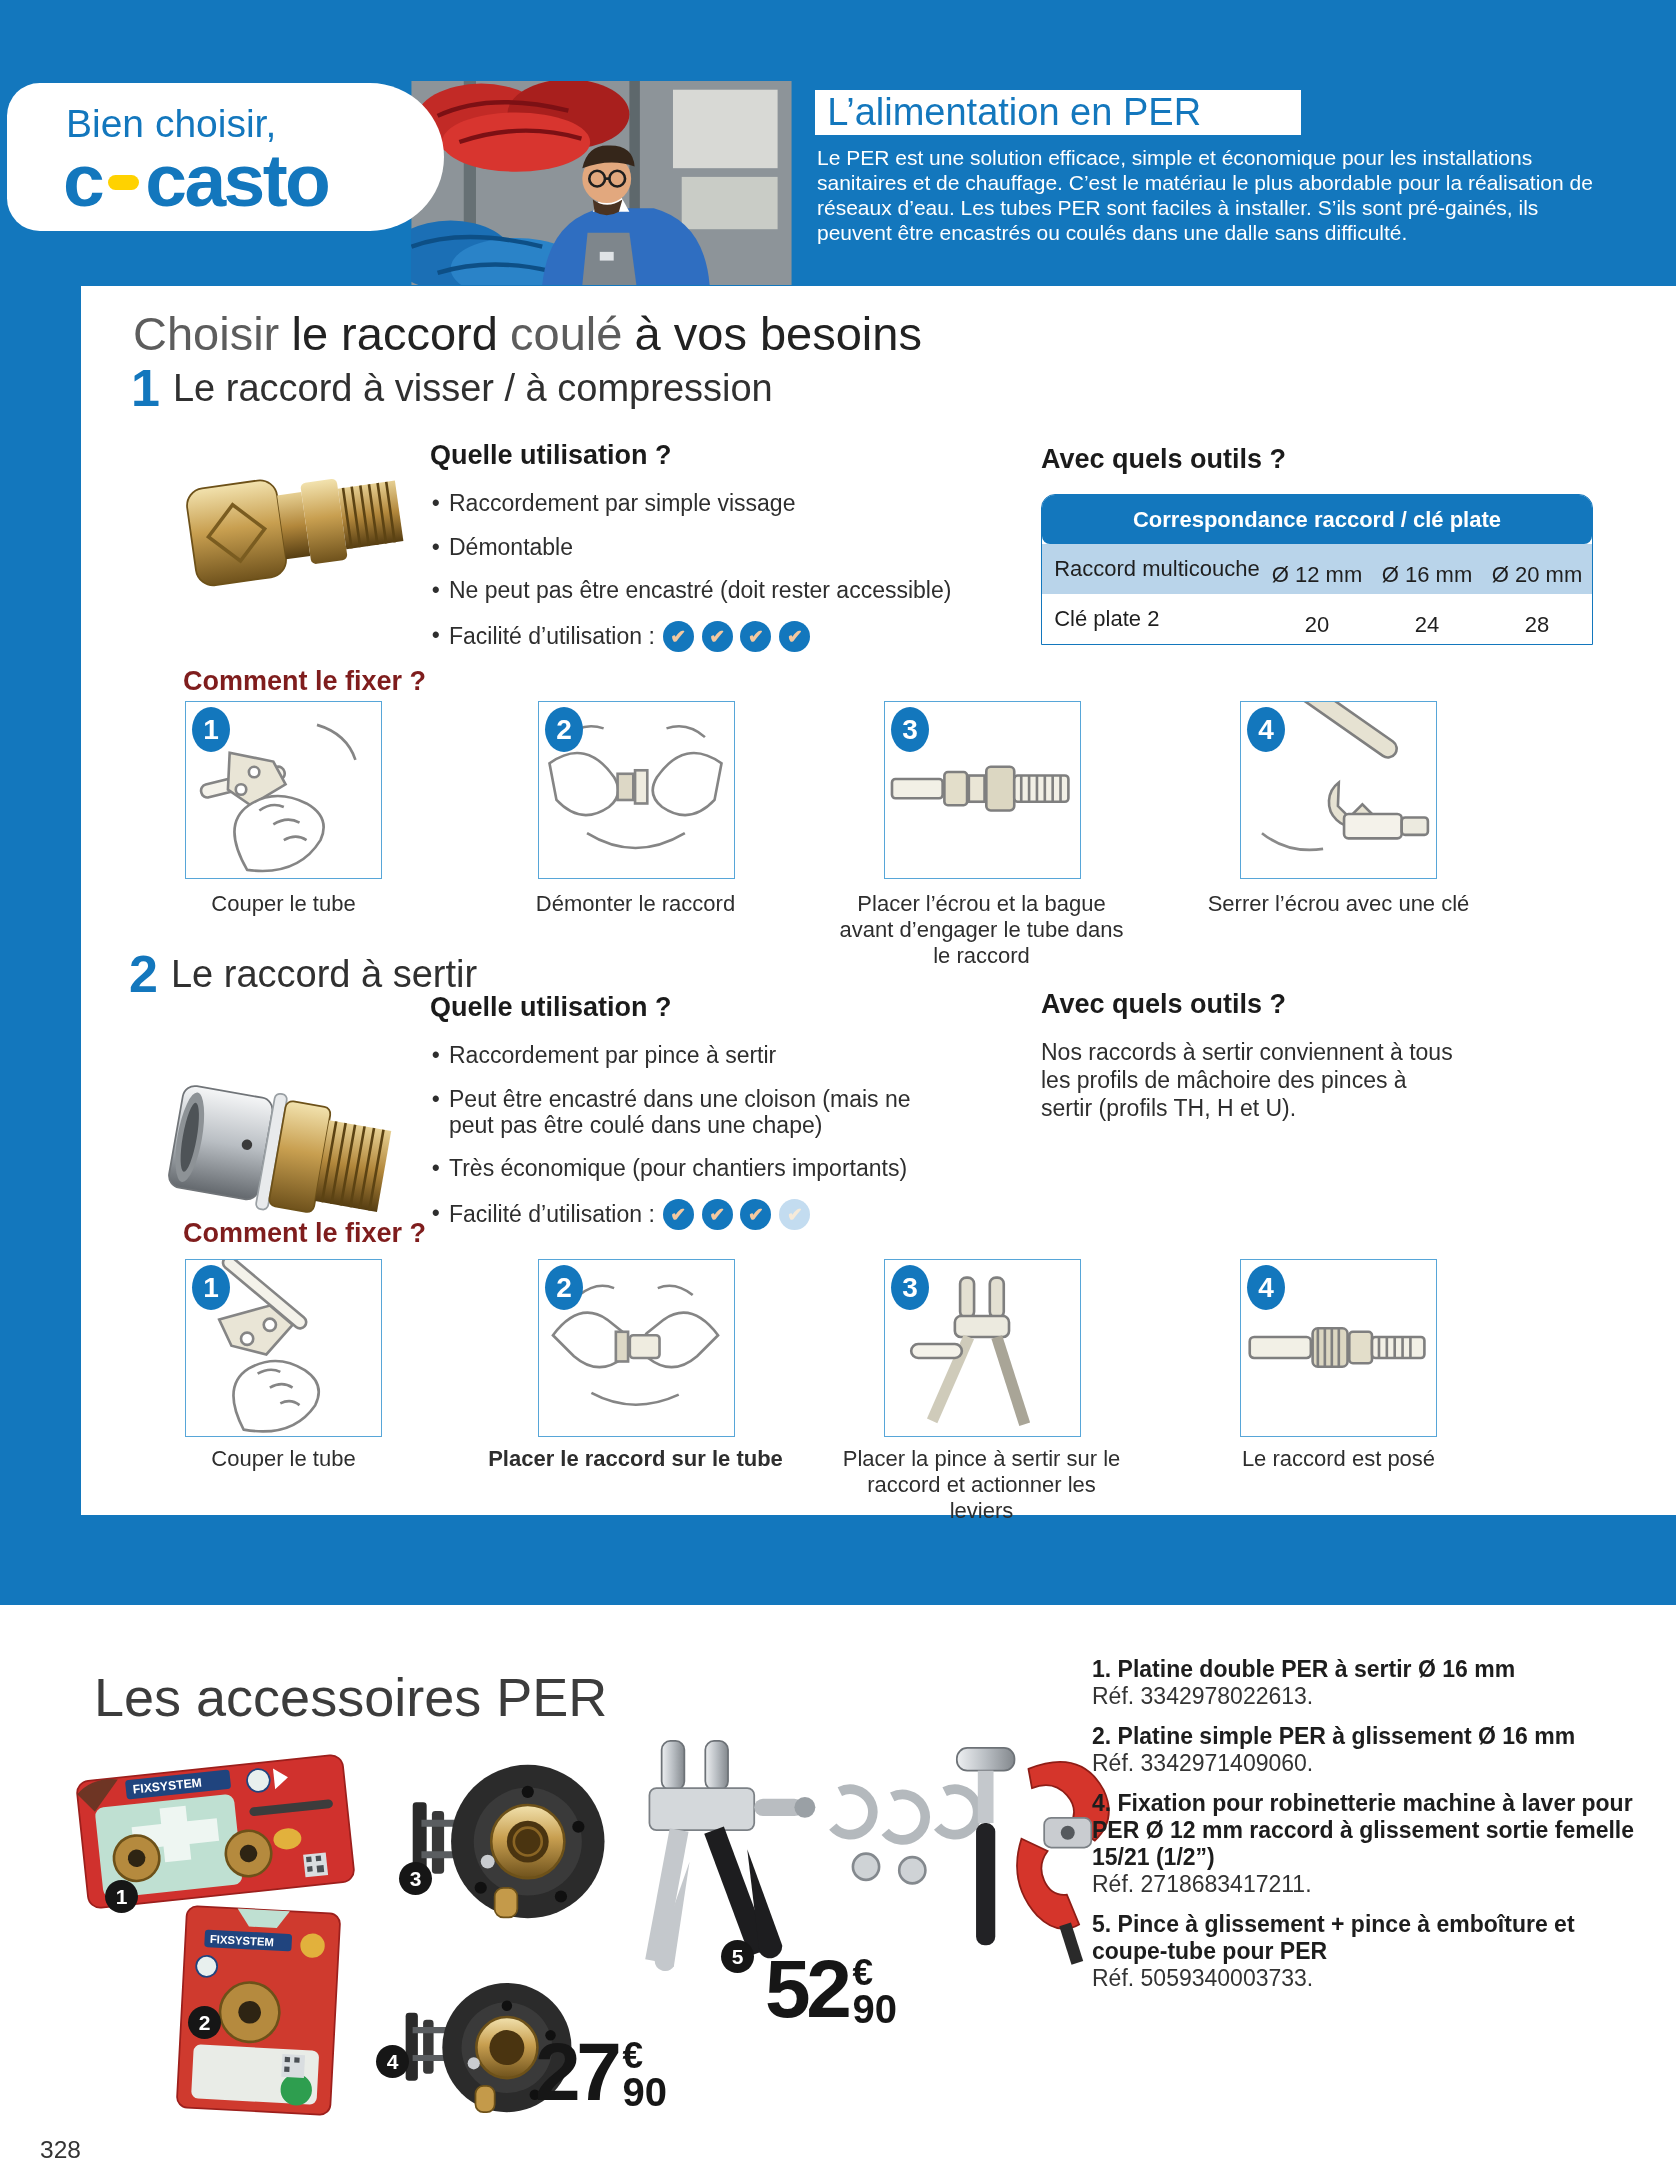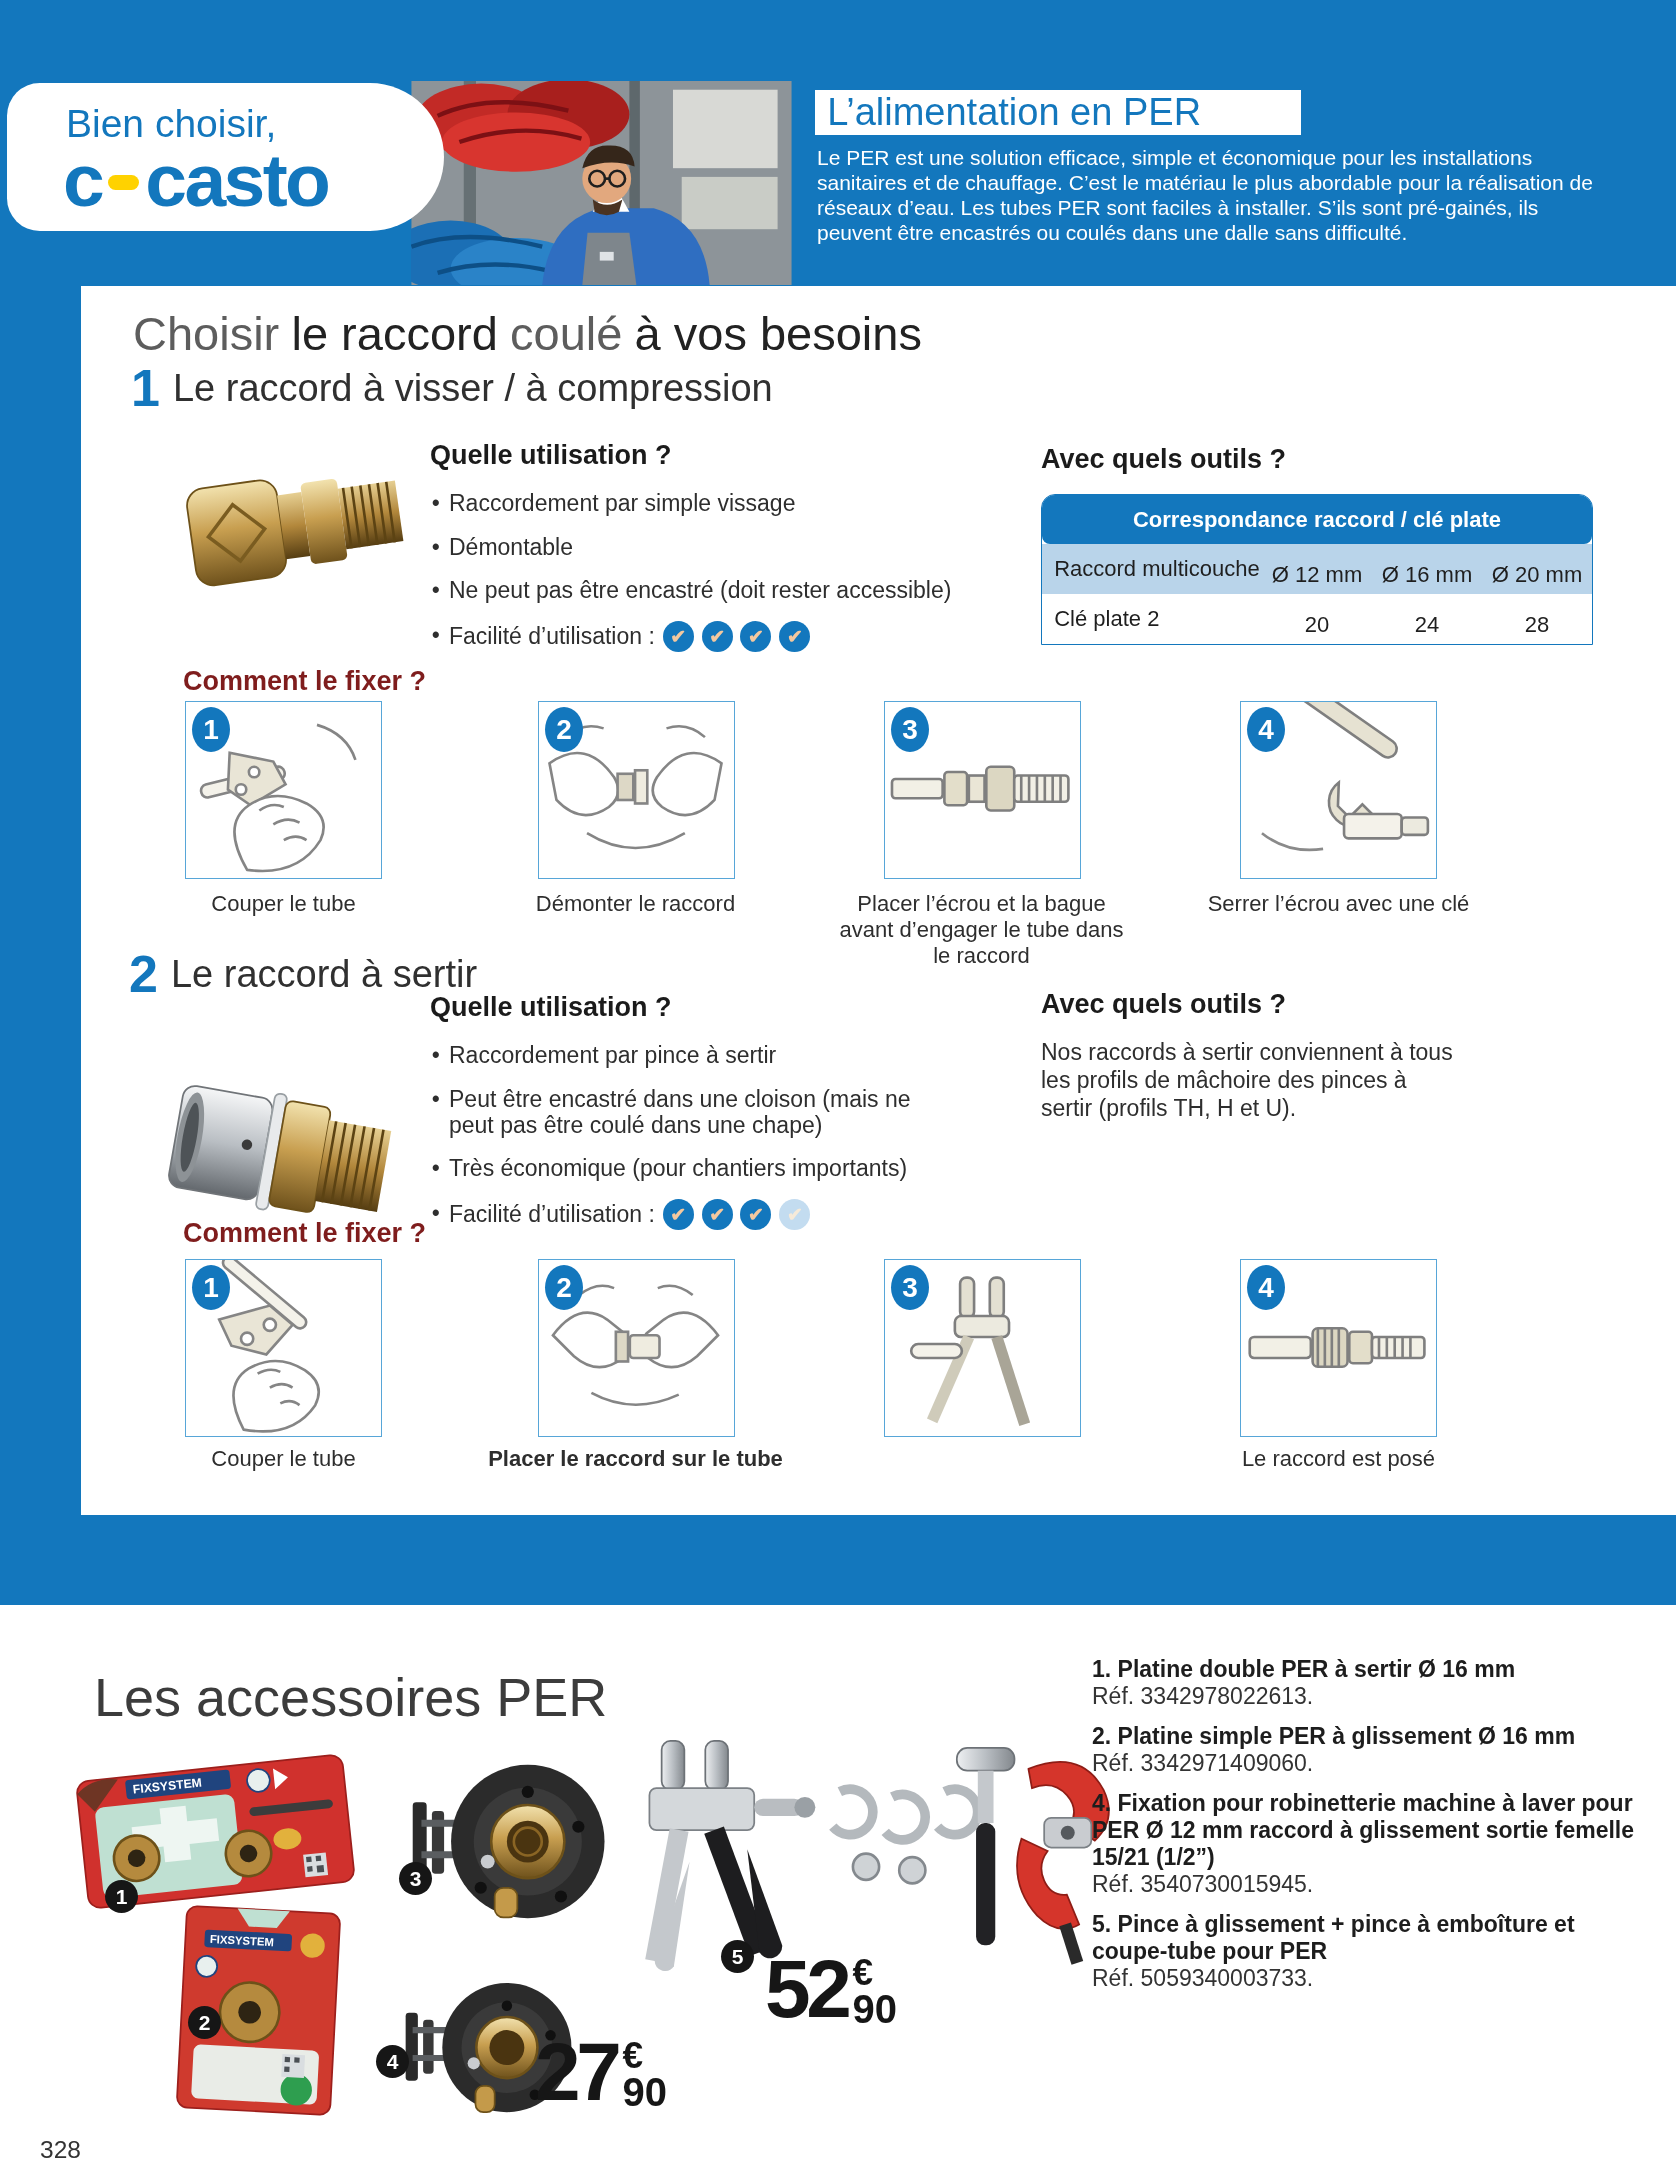--- a/index.html
+++ b/index.html
@@ -357,20 +357,21 @@
         <rect x="82" y="78" width="40" height="44" rx="6" fill="#dcd7c2"></rect>
         <path d="M88 78 v44 M96 78 v44 M104 78 v44 M112 78 v44" fill="none"></path>
         <rect x="124" y="82" width="26" height="36" rx="4" fill="#e3deca"></rect>
         <rect x="150" y="88" width="60" height="24" rx="4"></rect>
         <path d="M158 88 v24 M167 88 v24 M176 88 v24 M185 88 v24 M194 88 v24" fill="none"></path>
       </g>
     </svg>
   </div>
   <div class="step-cap" style="left:135px;top:1446px;">Couper le tube</div>
   <div class="step-cap" style="left:487px;top:1446px;font-weight:bold;">Placer le raccord sur le tube</div>
+  <div class="step-cap" style="left:833px;top:1446px;">Placer la pince à sertir sur le raccord et actionner les leviers</div>
   <div class="step-cap" style="left:1190px;top:1446px;">Le raccord est posé</div>
 
   <h2 class="acc-title">Les accessoires PER</h2>
 
   <svg class="abs" style="left:80px;top:1766px;transform:rotate(-6deg);" width="271" height="131" viewBox="0 0 310 150">
     <rect x="2" y="2" width="306" height="146" rx="14" fill="#d0312d" stroke="#9c1f1c" stroke-width="2"></rect>
     <path d="M2 16 q20 -18 48 -12 l-30 34 z" fill="#6e3524"></path>
     <rect x="58" y="6" width="120" height="22" rx="4" fill="#20447e"></rect>
     <text x="66" y="22" font-size="14" font-weight="bold" fill="#ffffff">FIXSYSTEM</text>
     <circle cx="210" cy="22" r="13" fill="#e8f0ee" stroke="#20447e" stroke-width="2"></circle>
@@ -499,21 +500,21 @@
     <div class="acc-item">
       <div class="acc-name">1. Platine double PER à sertir Ø 16 mm</div>
       <div class="acc-ref">Réf. 3342978022613.</div>
     </div>
     <div class="acc-item">
       <div class="acc-name">2. Platine simple PER à glissement Ø 16 mm</div>
       <div class="acc-ref">Réf. 3342971409060.</div>
     </div>
     <div class="acc-item">
       <div class="acc-name">4. Fixation pour robinetterie machine à laver pour PER Ø 12 mm raccord à glissement sortie femelle 15/21 (1/2”)</div>
-      <div class="acc-ref">Réf. 3540730015945.</div>
+      <div class="acc-ref">Réf. 2718683417211.</div>
     </div>
     <div class="acc-item">
       <div class="acc-name">5. Pince à glissement + pince à emboîture et coupe-tube pour PER</div>
       <div class="acc-ref">Réf. 5059340003733.</div>
     </div>
   </div>
 
   <div class="page-num">328</div>
 </div>
 

